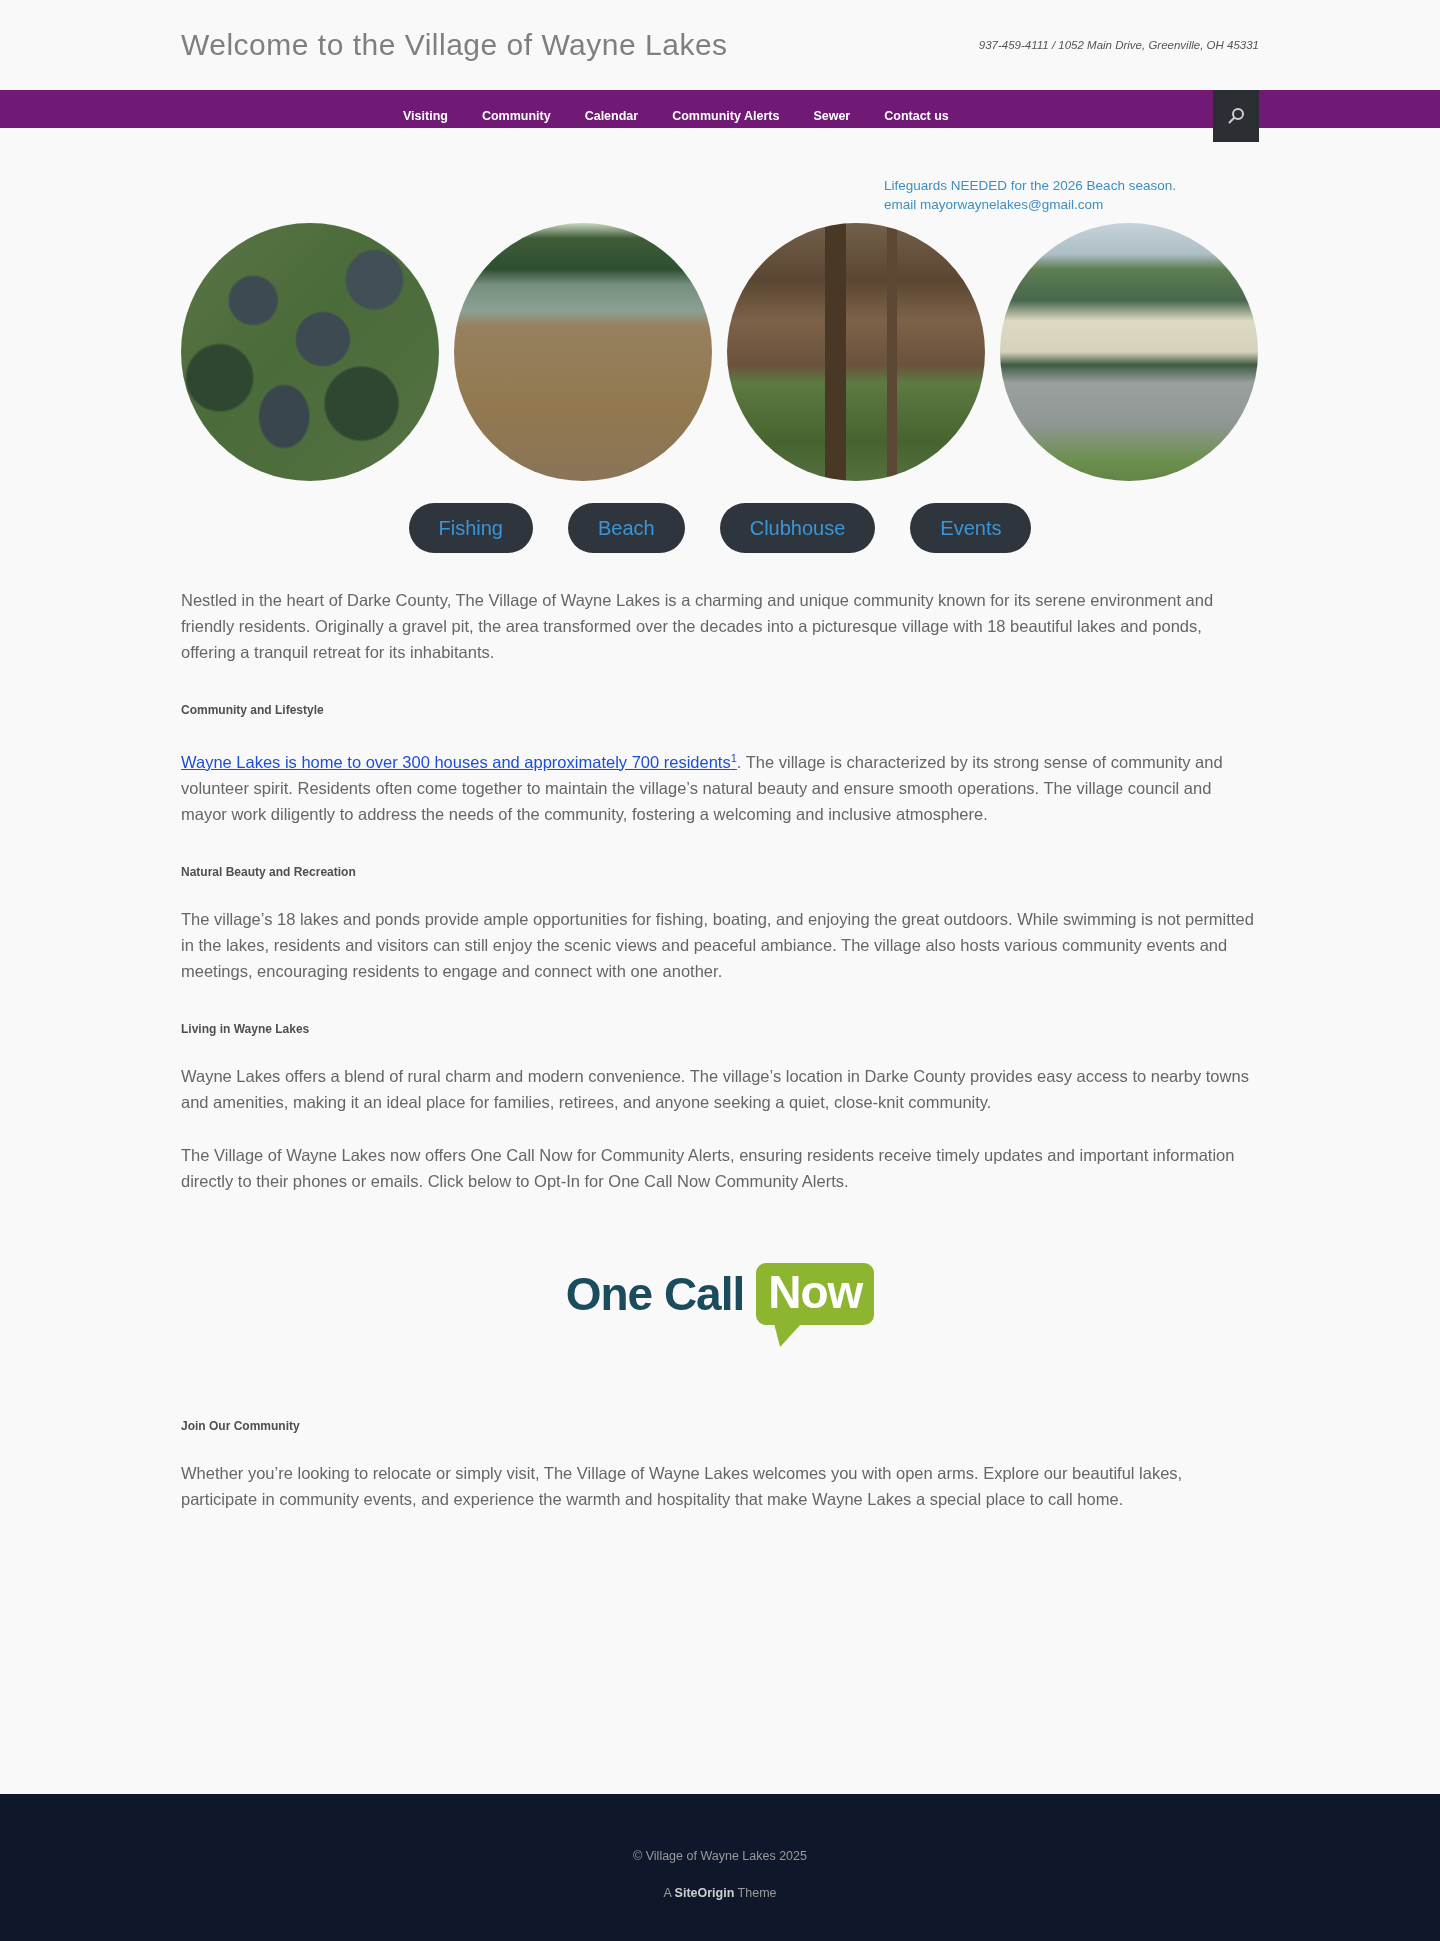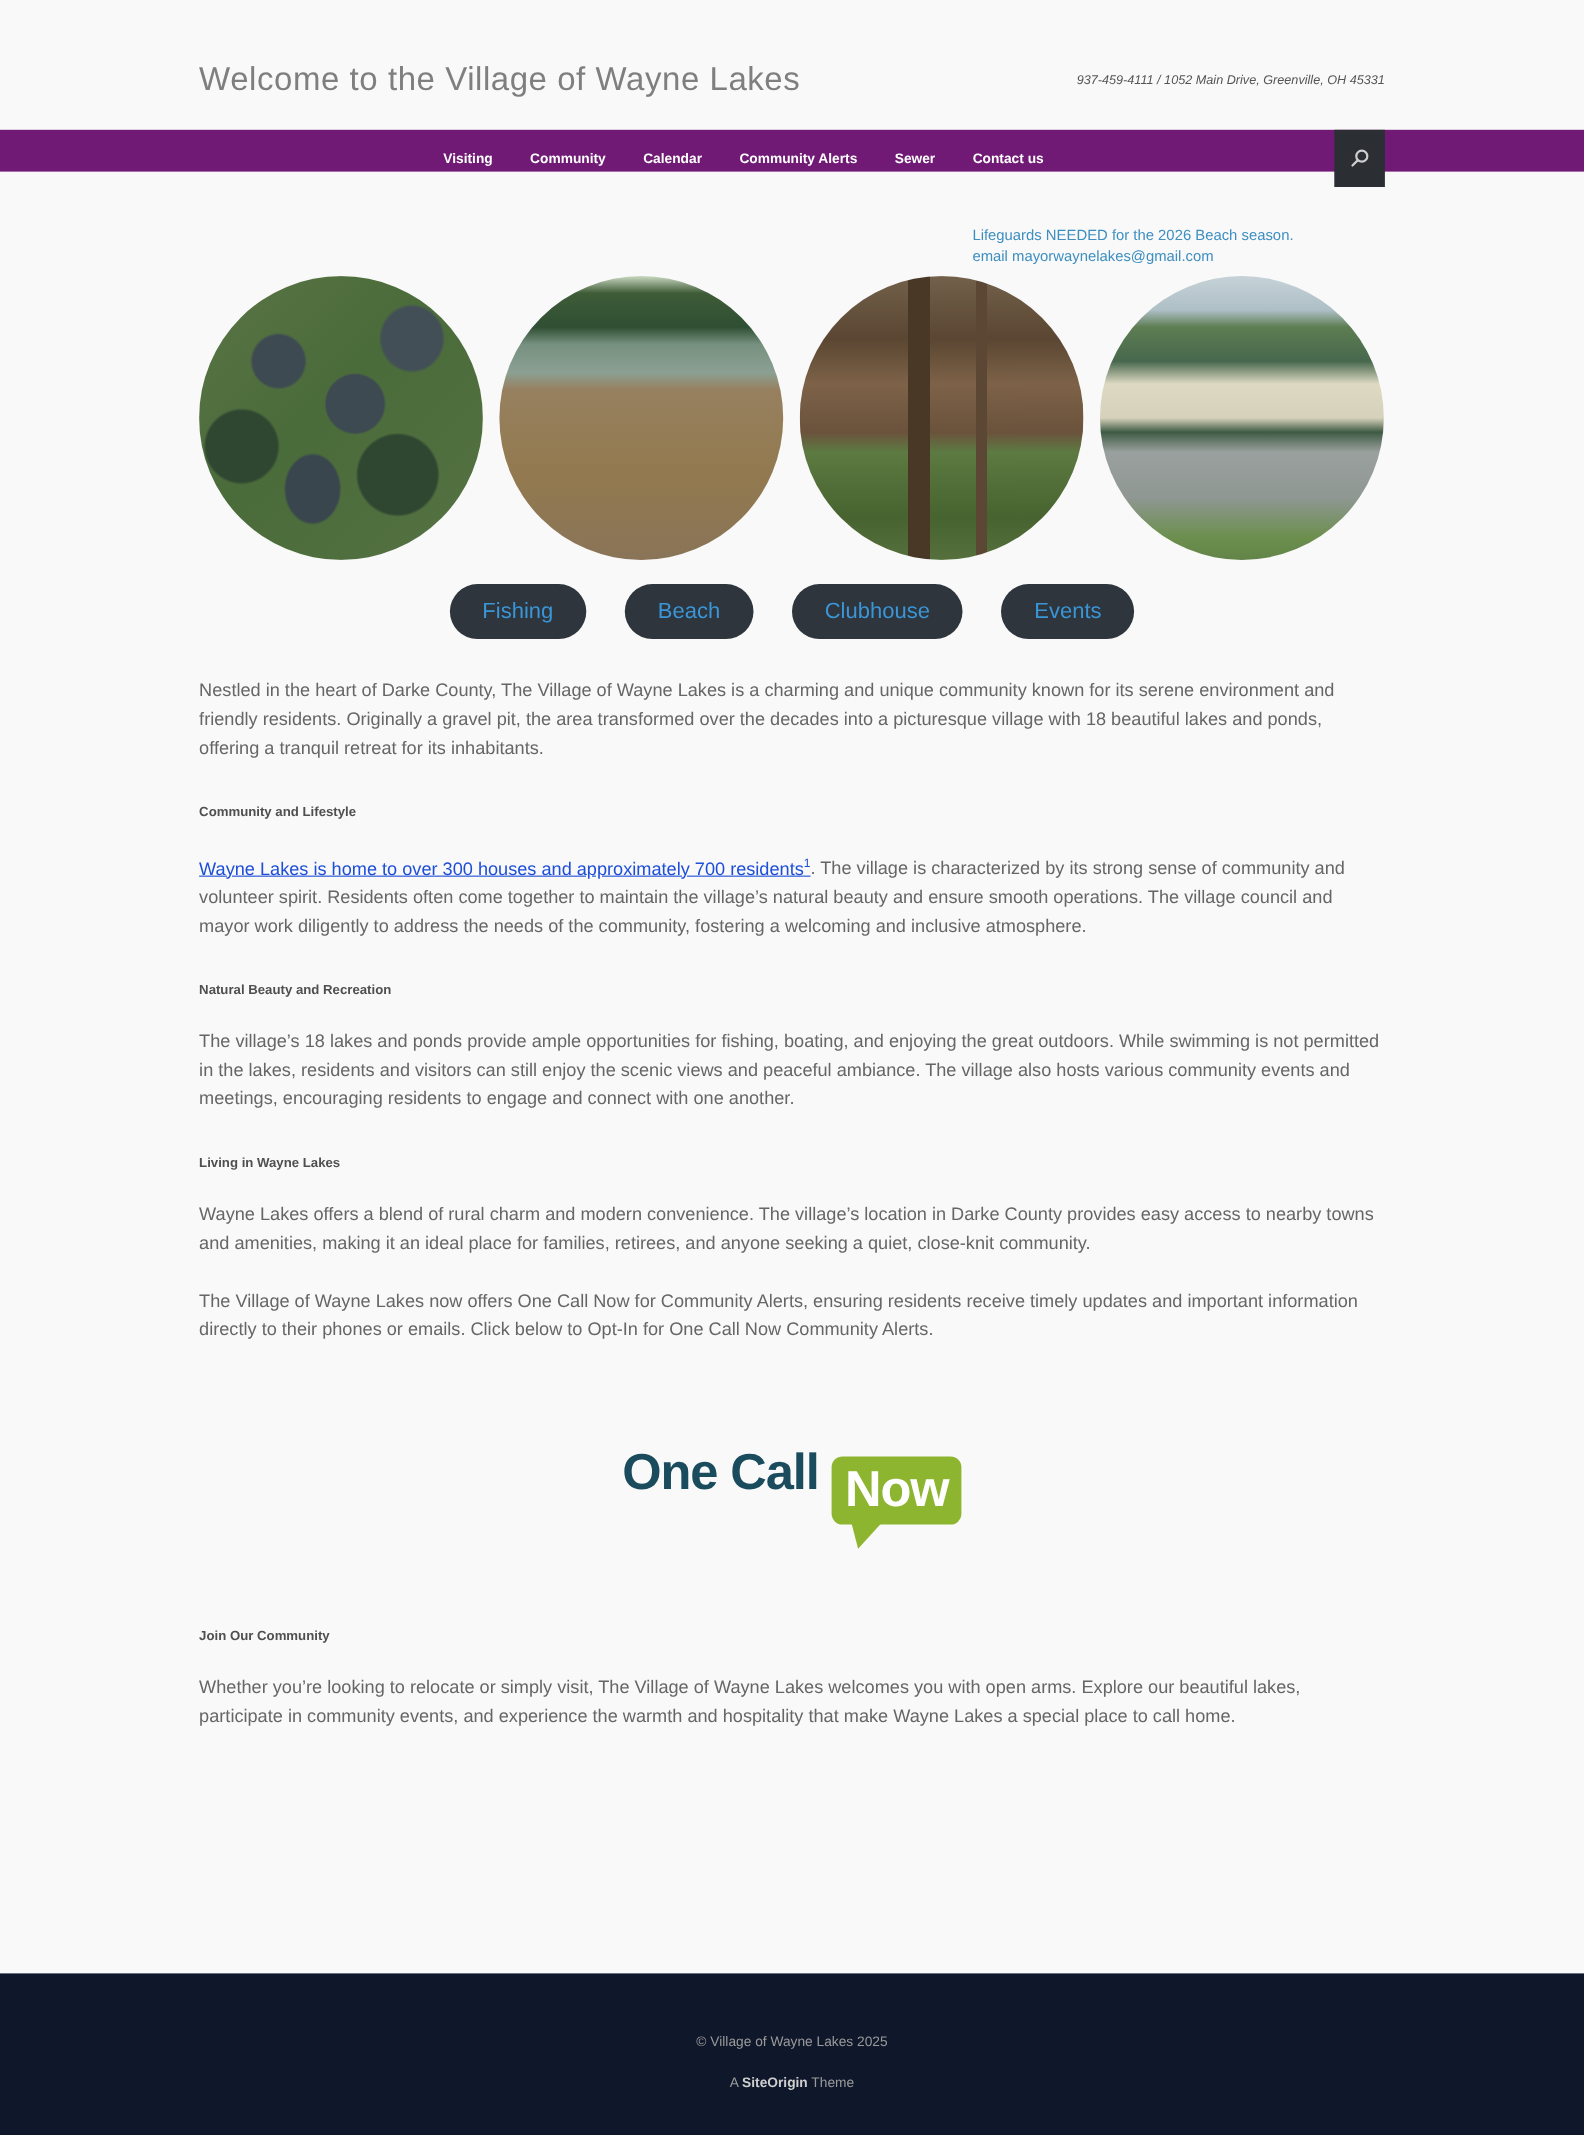--- a/index.html
+++ b/index.html
@@ -7,21 +7,21 @@
   body {
     min-height: 1941px;
     background: #f9f9f9;
     font-family: "Liberation Sans", sans-serif;
     display: flex;
     flex-direction: column;
   }
   .container { width: 1078px; margin: 0 auto; }
 
   
-  header { padding: 56px 0 28px; }
+  header { padding: 28px 0 28px; }
   .header-inner { display: flex; justify-content: space-between; align-items: center; }
   .site-title {
     font-size: 30px;
     font-weight: 200;
     color: #7f7f7f;
     letter-spacing: 0.5px;
   }
   .site-contact {
     font-size: 11.5px;
     font-style: italic;
@@ -128,21 +128,20 @@
     font-size: 46px;
     font-weight: bold;
     color: #1b4c5e;
     letter-spacing: -1px;
   }
   .ocn-bubble {
     position: relative;
     background: #8db530;
     border-radius: 10px;
     padding: 2px 12px 6px;
-    margin-top: 33px;
   }
   .ocn-bubble-text {
     font-size: 46px;
     font-weight: bold;
     color: #ffffff;
     letter-spacing: -1px;
   }
   .ocn-tail {
     position: absolute;
     left: 14px; bottom: -22px;

